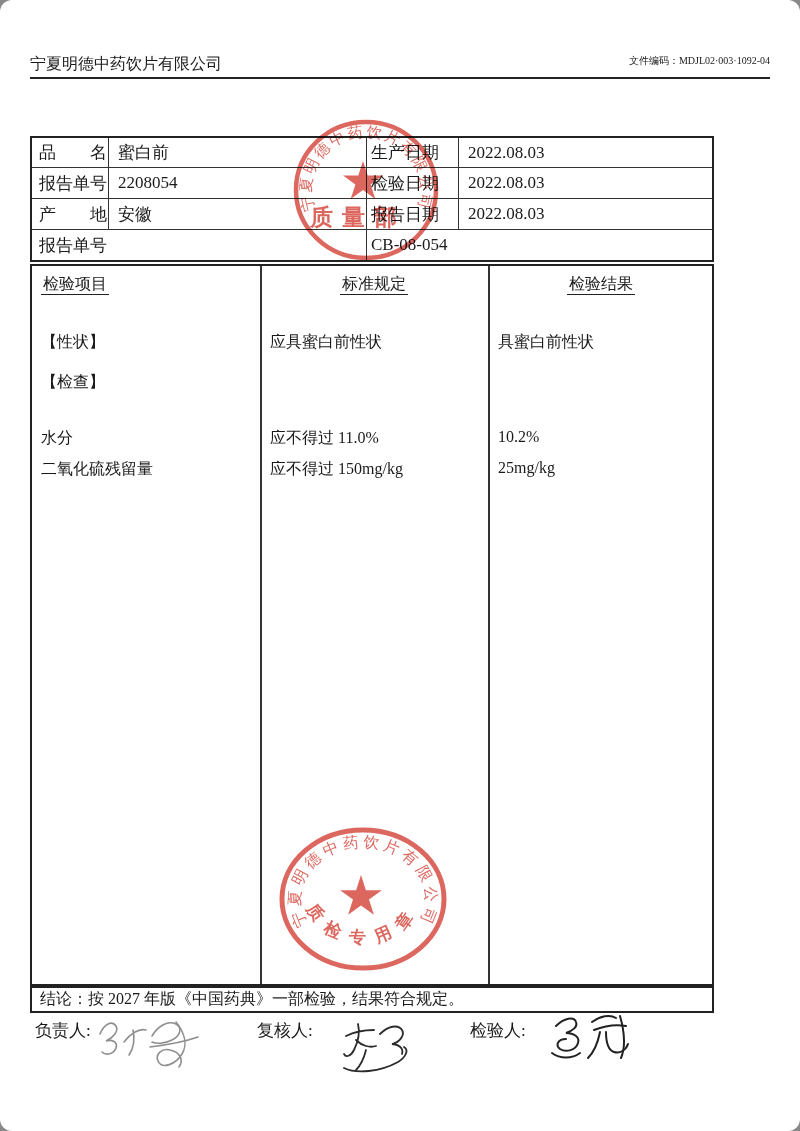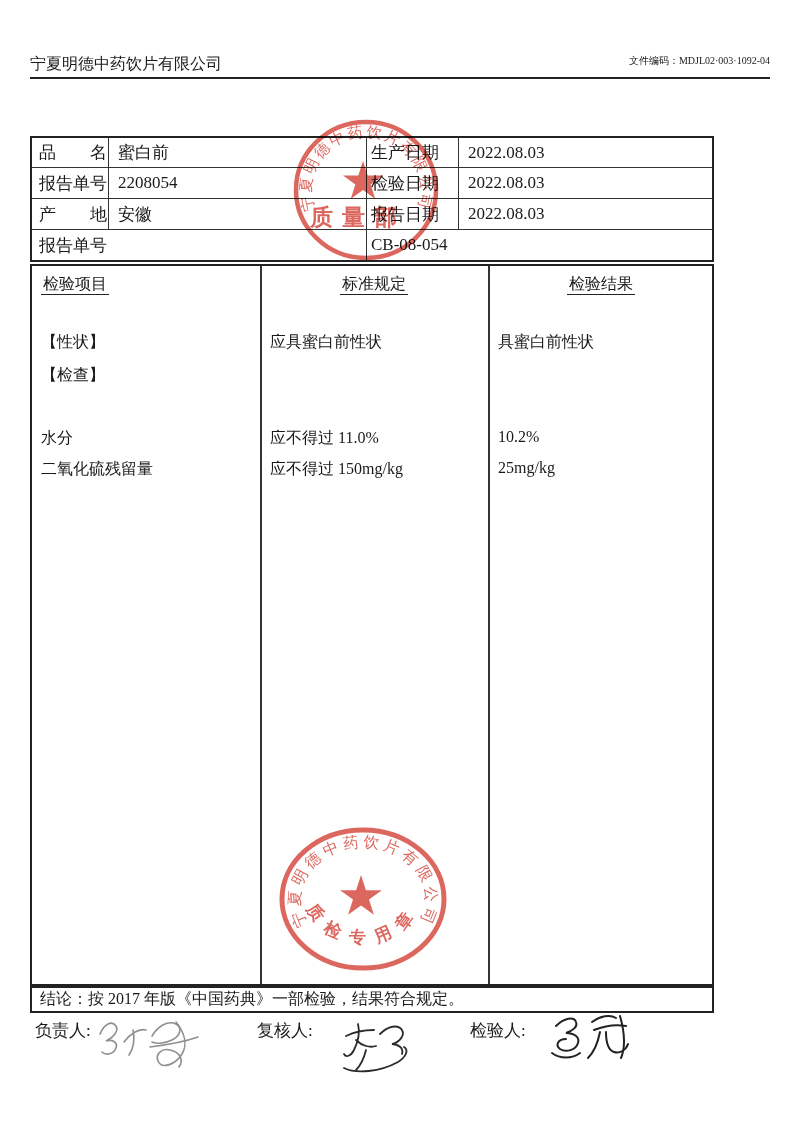--- a/index.html
+++ b/index.html
@@ -4,20 +4,21 @@
 <style>
   html,body{margin:0;padding:0;background:#888;}
   .page{
     position:relative;
     width:800px;height:1131px;
     margin:0 auto;
     background:#ffffff;
     font-family:"Liberation Serif","DejaVu Serif",serif;
     color:#1a1a1a;
     overflow:hidden;
+    border-radius:12px;
   }
   .abs{position:absolute;}
   
   .company{left:30px;top:54px;font-size:16px;}
   .doccode{right:30px;top:54px;font-size:10px;}
   .headrule{left:30px;top:77px;width:740px;height:2px;background:#222;}
   .title{left:30px;top:84px;width:684px;text-align:center;
          font-family:"Liberation Sans","DejaVu Sans",sans-serif;
          font-weight:bold;font-size:30px;letter-spacing:3px;}
   
@@ -39,21 +40,21 @@
   .v1{left:228px;} .v2{left:456px;}
   .mt-head{position:absolute;top:8px;height:22px;}
   .mt-head .ul{border-bottom:1px solid #222;padding:0 2px 2px 2px;}
   .h-item{left:9px;}
   .h-standard{left:228px;width:228px;text-align:center;}
   .h-result{left:456px;width:226px;text-align:center;}
   .trow{position:absolute;left:0;width:100%;height:20px;}
   .trow .c1{position:absolute;left:9px;white-space:nowrap;}
   .trow .c2{position:absolute;left:238px;white-space:nowrap;}
   .trow .c3{position:absolute;left:466px;white-space:nowrap;}
-  .r0{top:66px;} .r1{top:99px;} .r2{top:130px;} .r3{top:162px;} .r4{top:193px;}
+  .r0{top:66px;} .r1{top:106px;} .r2{top:130px;} .r3{top:162px;} .r4{top:193px;}
   
   .conclusion{left:30px;top:986px;width:684px;height:27px;border:2px solid #222;
       box-sizing:border-box;display:flex;align-items:center;padding-left:8px;font-size:16px;}
   .sig-label{top:1019px;font-size:17px;}
   .sl1{left:35px;} .sl2{left:257px;} .sl3{left:470px;}
   .stamp{mix-blend-mode:multiply;opacity:.82;}
   .sig-svg{left:0;top:1000px;}
 </style>
 </head>
 <body>
@@ -108,21 +109,21 @@
       <span class="c3">10.2%</span>
     </div>
     <div class="trow r4">
       <span class="c1">二氧化硫残留量</span>
       <span class="c2">应不得过 150mg/kg</span>
       <span class="c3">25mg/kg</span>
     </div>
   </div>
 
   <div class="abs conclusion">
-    <span>结论：按 2017 年版《中国药典》一部检验，结果符合规定。</span>
+    <span>结论：按 2027 年版《中国药典》一部检验，结果符合规定。</span>
   </div>
 
   <div class="abs sig-label sl1">负责人:</div>
   <div class="abs sig-label sl2">复核人:</div>
   <div class="abs sig-label sl3">检验人:</div>
 
   <svg class="abs sig-svg" width="700" height="90" viewBox="0 1000 700 90">
     <g fill="none" stroke="#8f8f8f" stroke-width="1.6" stroke-linecap="round">
       <path d="M100,1034 C104,1024 112,1020 116,1026 C119,1031 113,1038 106,1041 C112,1039 118,1042 116,1048 C114,1054 106,1056 102,1052"></path>
       <path d="M124,1042 C130,1034 139,1028 146,1030 M133,1030 C135,1038 134,1048 129,1055"></path>

